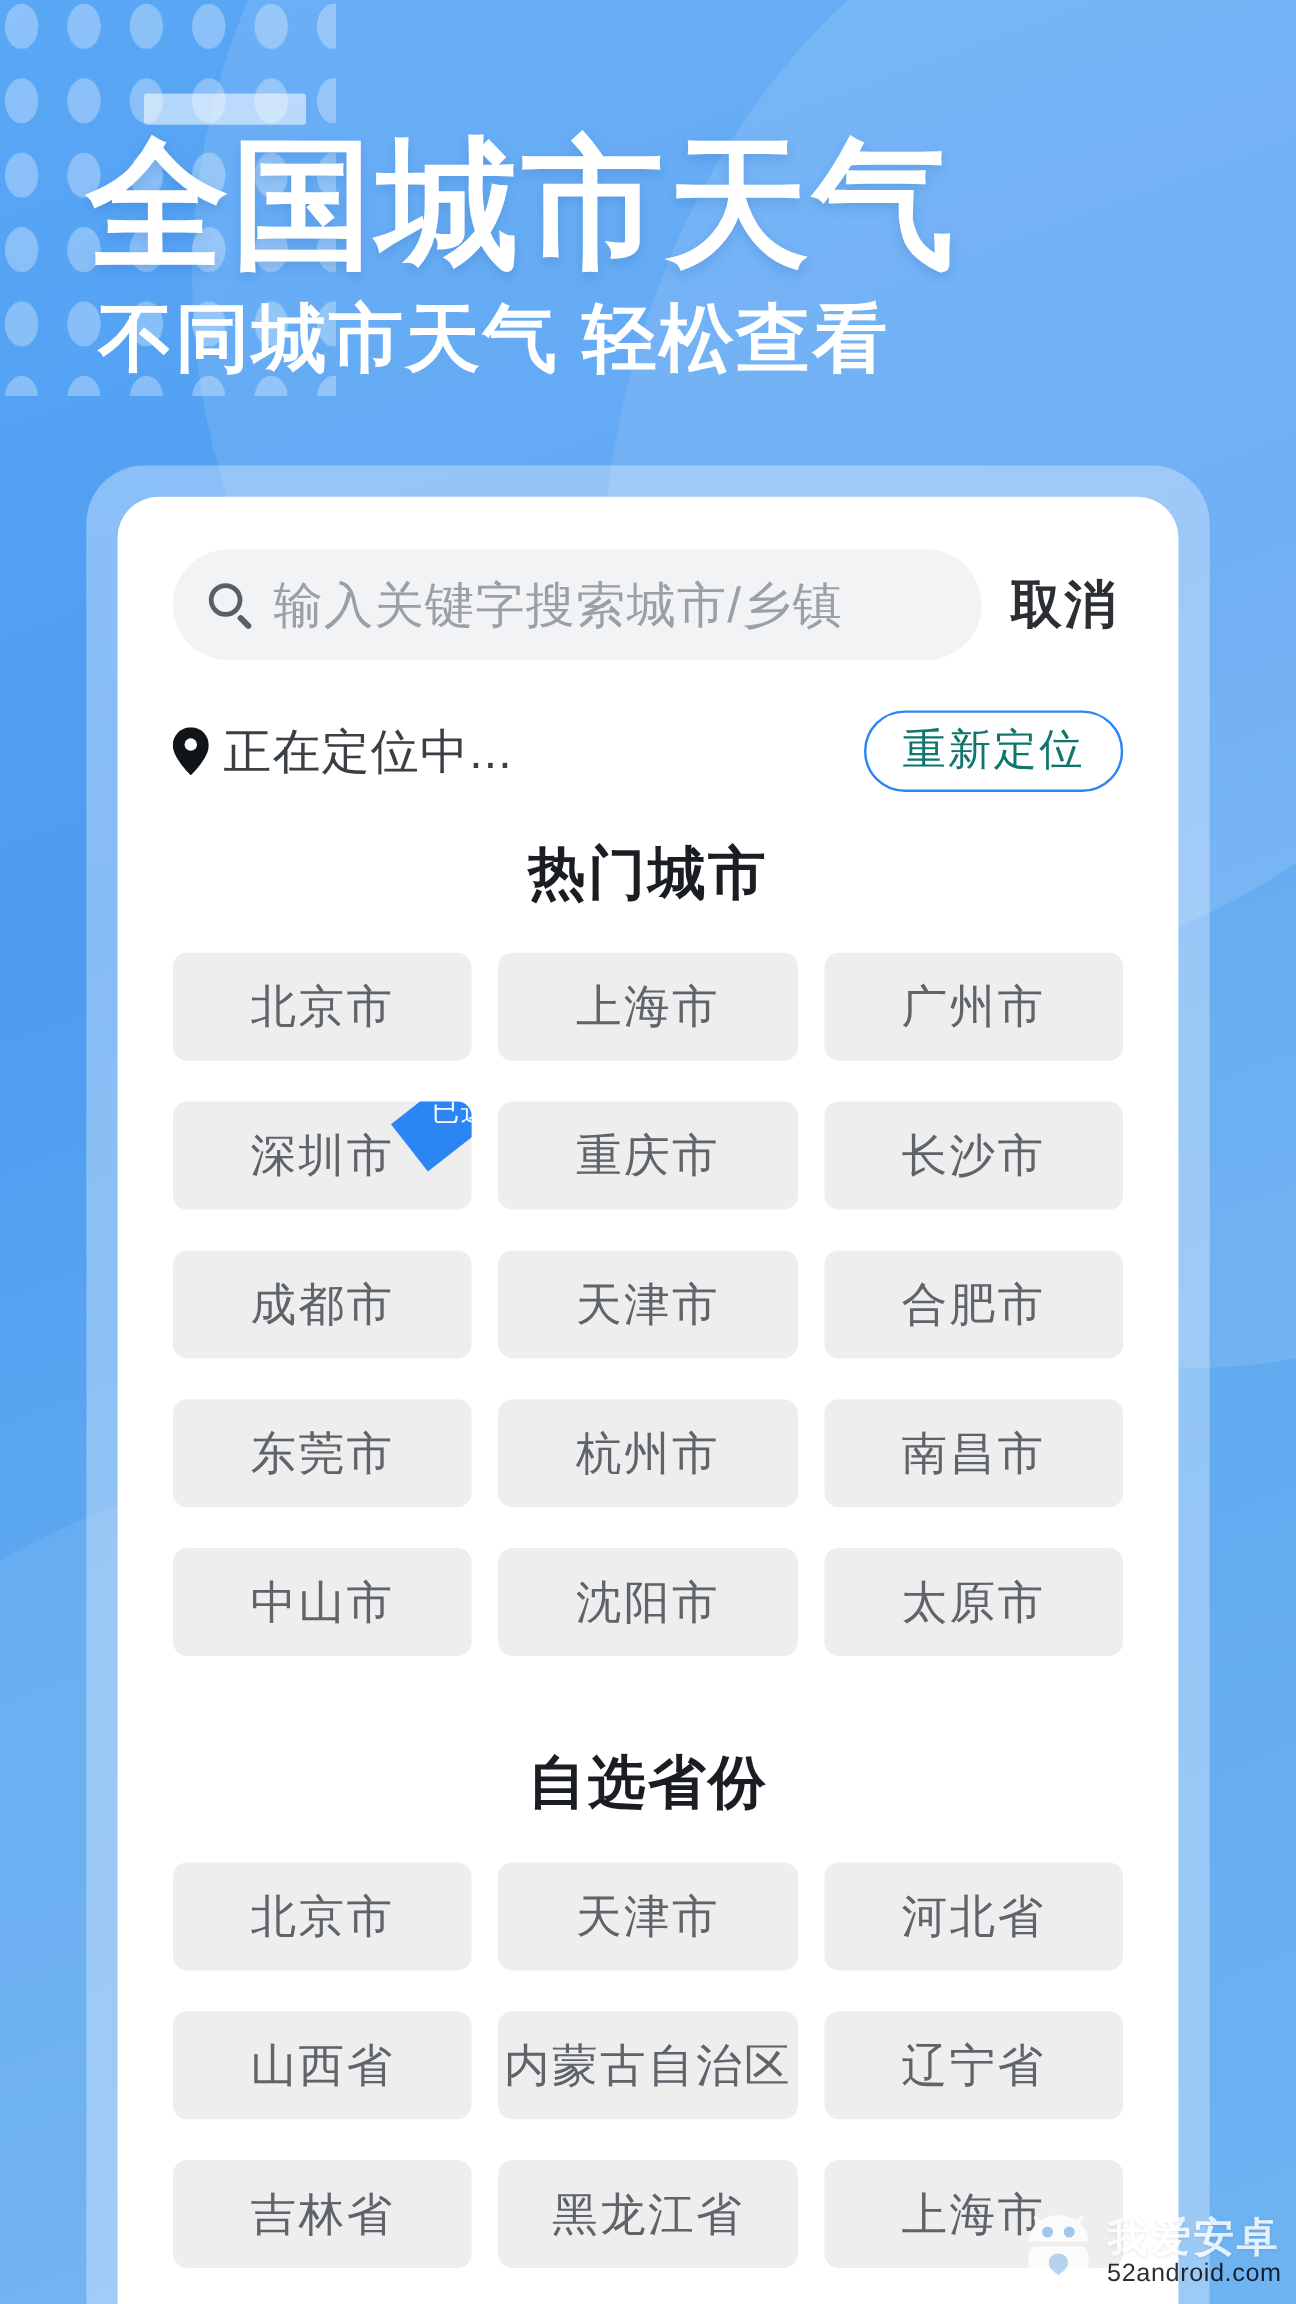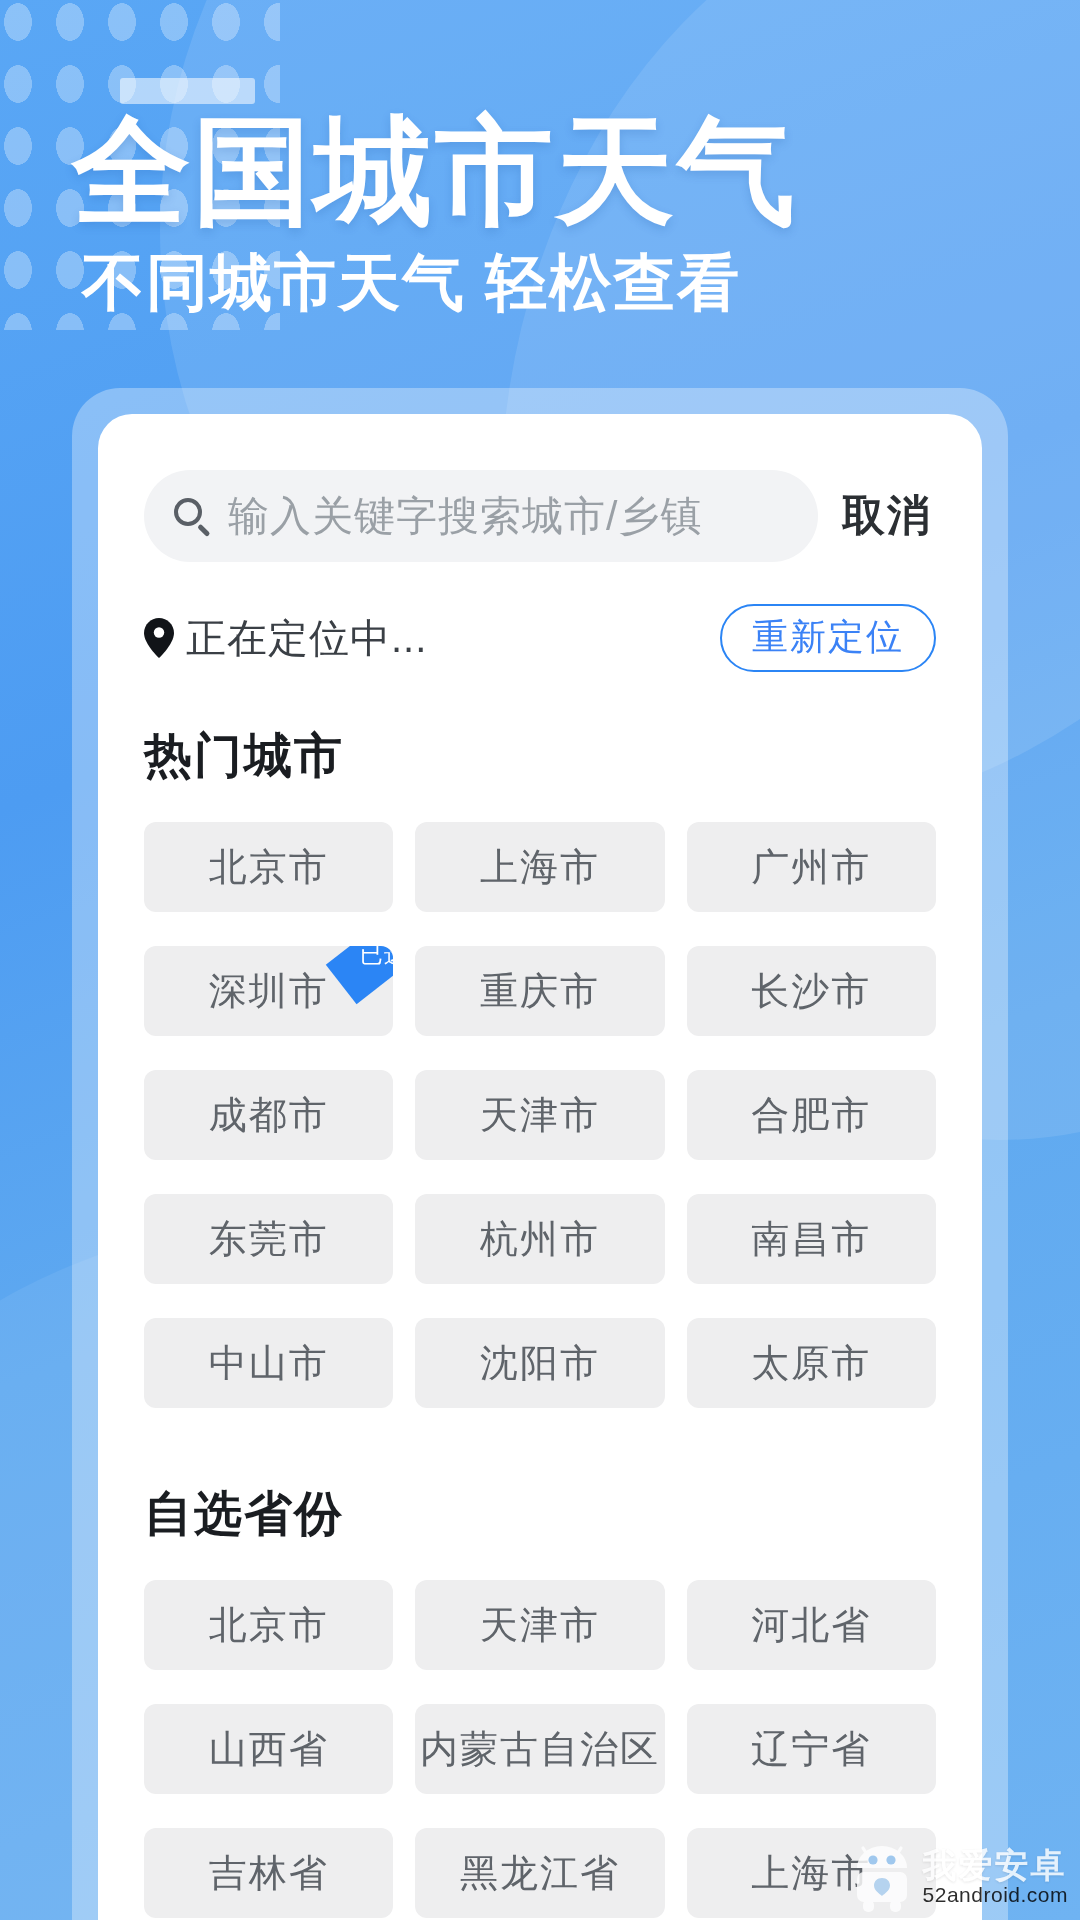--- a/index.html
+++ b/index.html
@@ -65,23 +65,24 @@
     position:absolute; left:72px; top:388px;
     width:936px; height:1532px;
     border-radius:48px 48px 0 0;
     background:rgba(255,255,255,0.32);
     padding:26px 26px 0 26px;
   }
   #card {
     width:100%; height:100%;
     background:#ffffff;
     border-radius:34px 34px 0 0;
-    padding:56px 46px 0 46px;
+    padding:44px 46px 0 46px;
     overflow:hidden;
     position:relative;
+    text-align:center;
   }
 
   
   #search-row { display:flex; align-items:center; gap:24px; }
   #search-box {
     flex:1; height:92px;
     background:#f2f3f5;
     border-radius:46px;
     display:flex; align-items:center;
     padding:0 28px; gap:16px;
@@ -112,30 +113,30 @@
   #locate-row {
     margin-top:42px;
     display:flex; align-items:center; justify-content:space-between;
   }
   #locate-left { display:flex; align-items:center; gap:12px; }
   .pin { width:30px; height:40px; flex:none; }
   #locate-text { font-size:40px; color:#3a3f45; letter-spacing:1px; }
   #relocate-btn {
     border:2.5px solid #2b85f5; border-radius:36px;
     padding:13px 30px 15px 30px;
-    color:#3b82f6; font-size:36px; letter-spacing:2px; line-height:1;
+    color:#0f766e; font-size:36px; letter-spacing:2px; line-height:1;
     white-space:nowrap;
   }
 
   
   .section-title {
     font-size:48px; font-weight:bold; color:#1a1d21;
     letter-spacing:2px;
   }
-  #hot-title { margin-top:52px; }
+  #hot-title { margin-top:36px; }
   #prov-title { margin-top:74px; }
 
   .grid {
     margin-top:34px;
     display:grid;
     grid-template-columns:repeat(3,1fr);
     gap:34px 22px;
   }
   .tile {
     height:90px;

